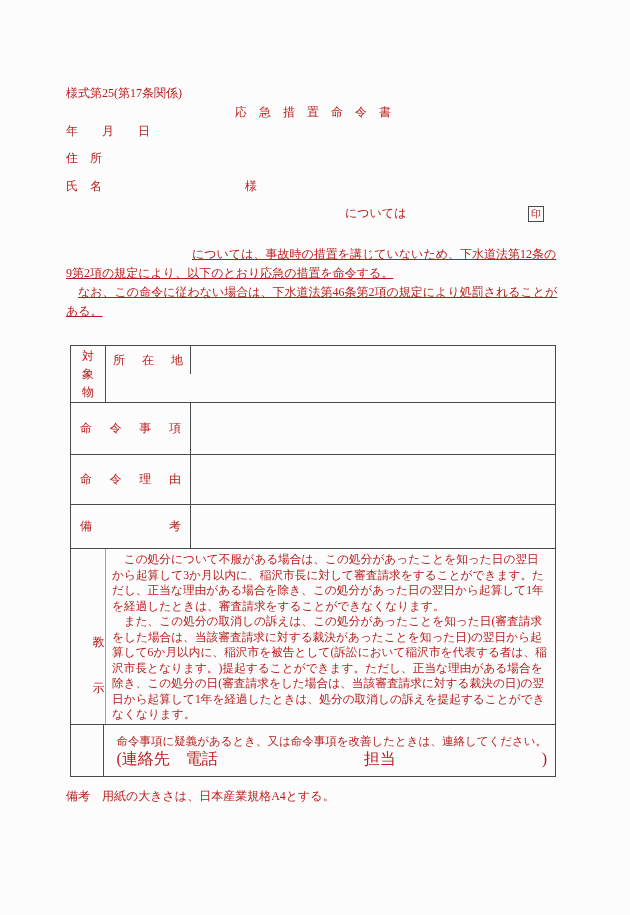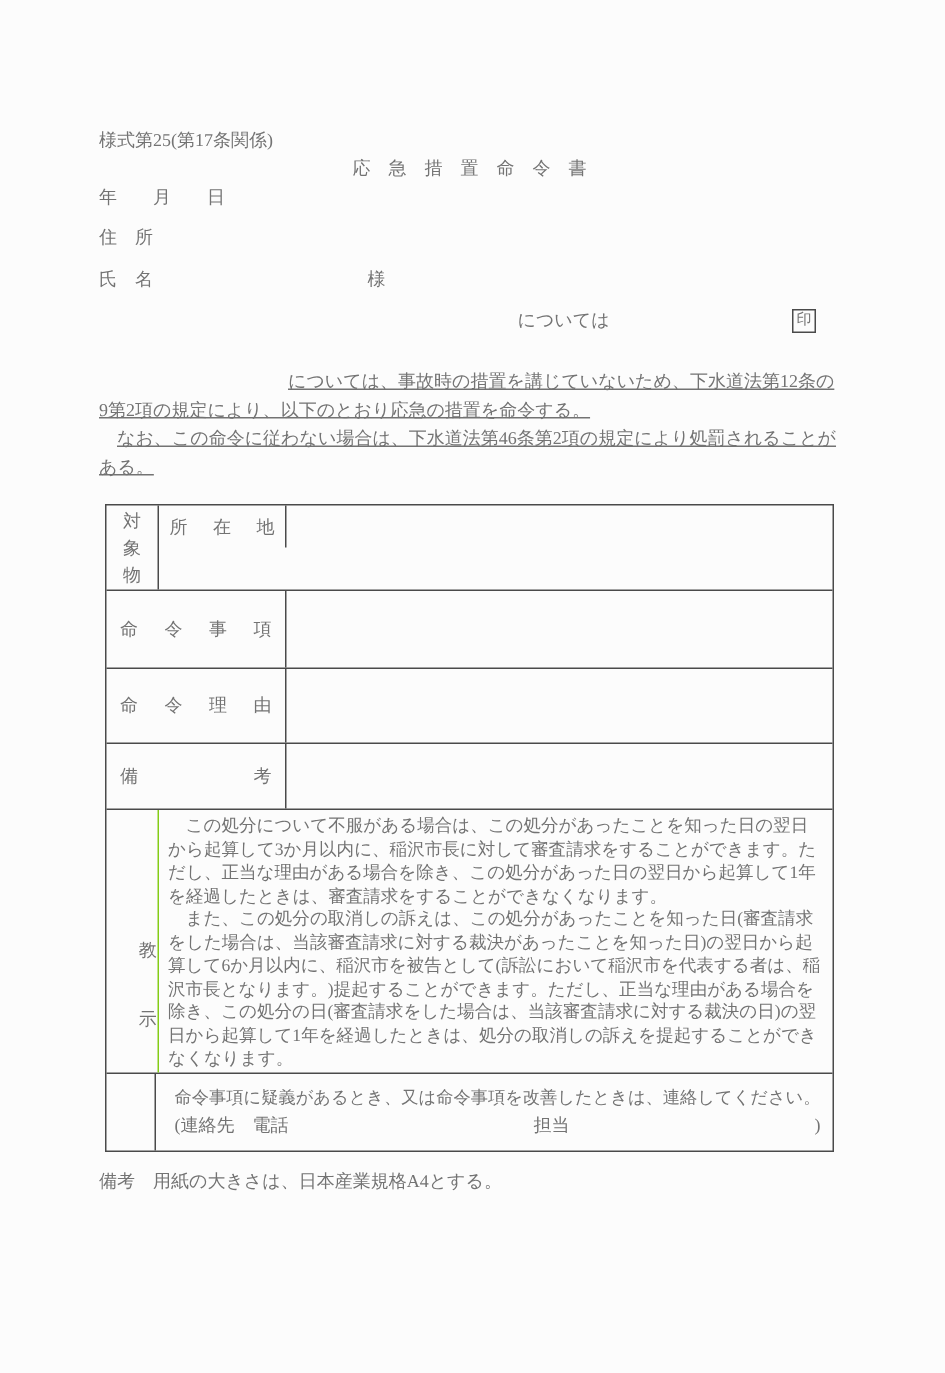--- a/index.html
+++ b/index.html
@@ -3,21 +3,21 @@
 <meta charset="utf-8">
 <style>
   * { margin: 0; padding: 0; box-sizing: border-box; }
   html, body { background: #e8e8e8; }
   .page {
     position: relative;
     width: 630px;
     height: 915px;
     margin: 0 auto;
     background: #fcfcfc;
-    color: #737373;
+    color: #b91c1c;
     font-family: "Liberation Serif", "DejaVu Serif", serif;
     font-size: 12px;
     padding: 84px 70px 0 66px;
     overflow: hidden;
   }
   .form-number { line-height: 19px; }
   .doc-title { text-align: center; line-height: 19px; }
   .date-line { line-height: 19px; padding-right: 6px; }
   .addr-row { margin-top: 8px; line-height: 19px; display: flex; }
   .name-row { margin-top: 9px; line-height: 19px; display: flex; }
@@ -30,21 +30,21 @@
     width: 16px; height: 16px;
     border: 1px solid #4a4a4a;
     font-size: 10px; line-height: 14px; text-align: center;
   }
   .intro { margin-top: 22px; text-decoration: underline; }
   .intro p { line-height: 19px; }
   .subject-blank { display: inline-block; width: 126px; height: 1px; }
   .intro-note { text-indent: 1em; }
 
   .doc-table {
-    margin-top: 15px;
+    margin-top: 24px;
     margin-left: 4px;
     width: 486px;
     border: 1px solid #4a4a4a;
     background: #fcfcfc;
   }
   .t-row { display: flex; border-top: 1px solid #4a4a4a; }
   .t-row.first { border-top: none; }
   .cell-a {
     width: 35px; border-right: 1px solid #4a4a4a;
     display: flex; align-items: center; justify-content: center;
@@ -72,21 +72,21 @@
     width: 35px; border-right: 1px solid #84cc16;
     display: flex; align-items: center; justify-content: flex-end;
     padding-top: 56px;
   }
   .kyoji-label-cell .v-label { line-height: 46px; }
   .kyoji-content { flex: 1; padding: 3px 6px 0 6px; font-size: 11.7px; }
   .kyoji-content p { line-height: 15.5px; text-indent: 1em; }
   .contact-label-cell { width: 35px; border-right: 1px solid #4a4a4a; }
   .contact-content { flex: 1; padding: 7px 8px 0 12px; }
   .contact-note { font-size: 11.5px; line-height: 18px; white-space: nowrap; }
-  .contact-line2 { display: flex; line-height: 18px; font-size: 12px; gap: 34px; }
+  .contact-line2 { display: flex; line-height: 18px; font-size: 16px; gap: 34px; }
   .blank-grow { flex: 1; }
   .footer-note { margin-top: 10px; line-height: 19px; }
 </style>
 </head>
 <body>
 
 <div class="page">
 
   <div class="form-number">様式第25(第17条関係)</div>
 

